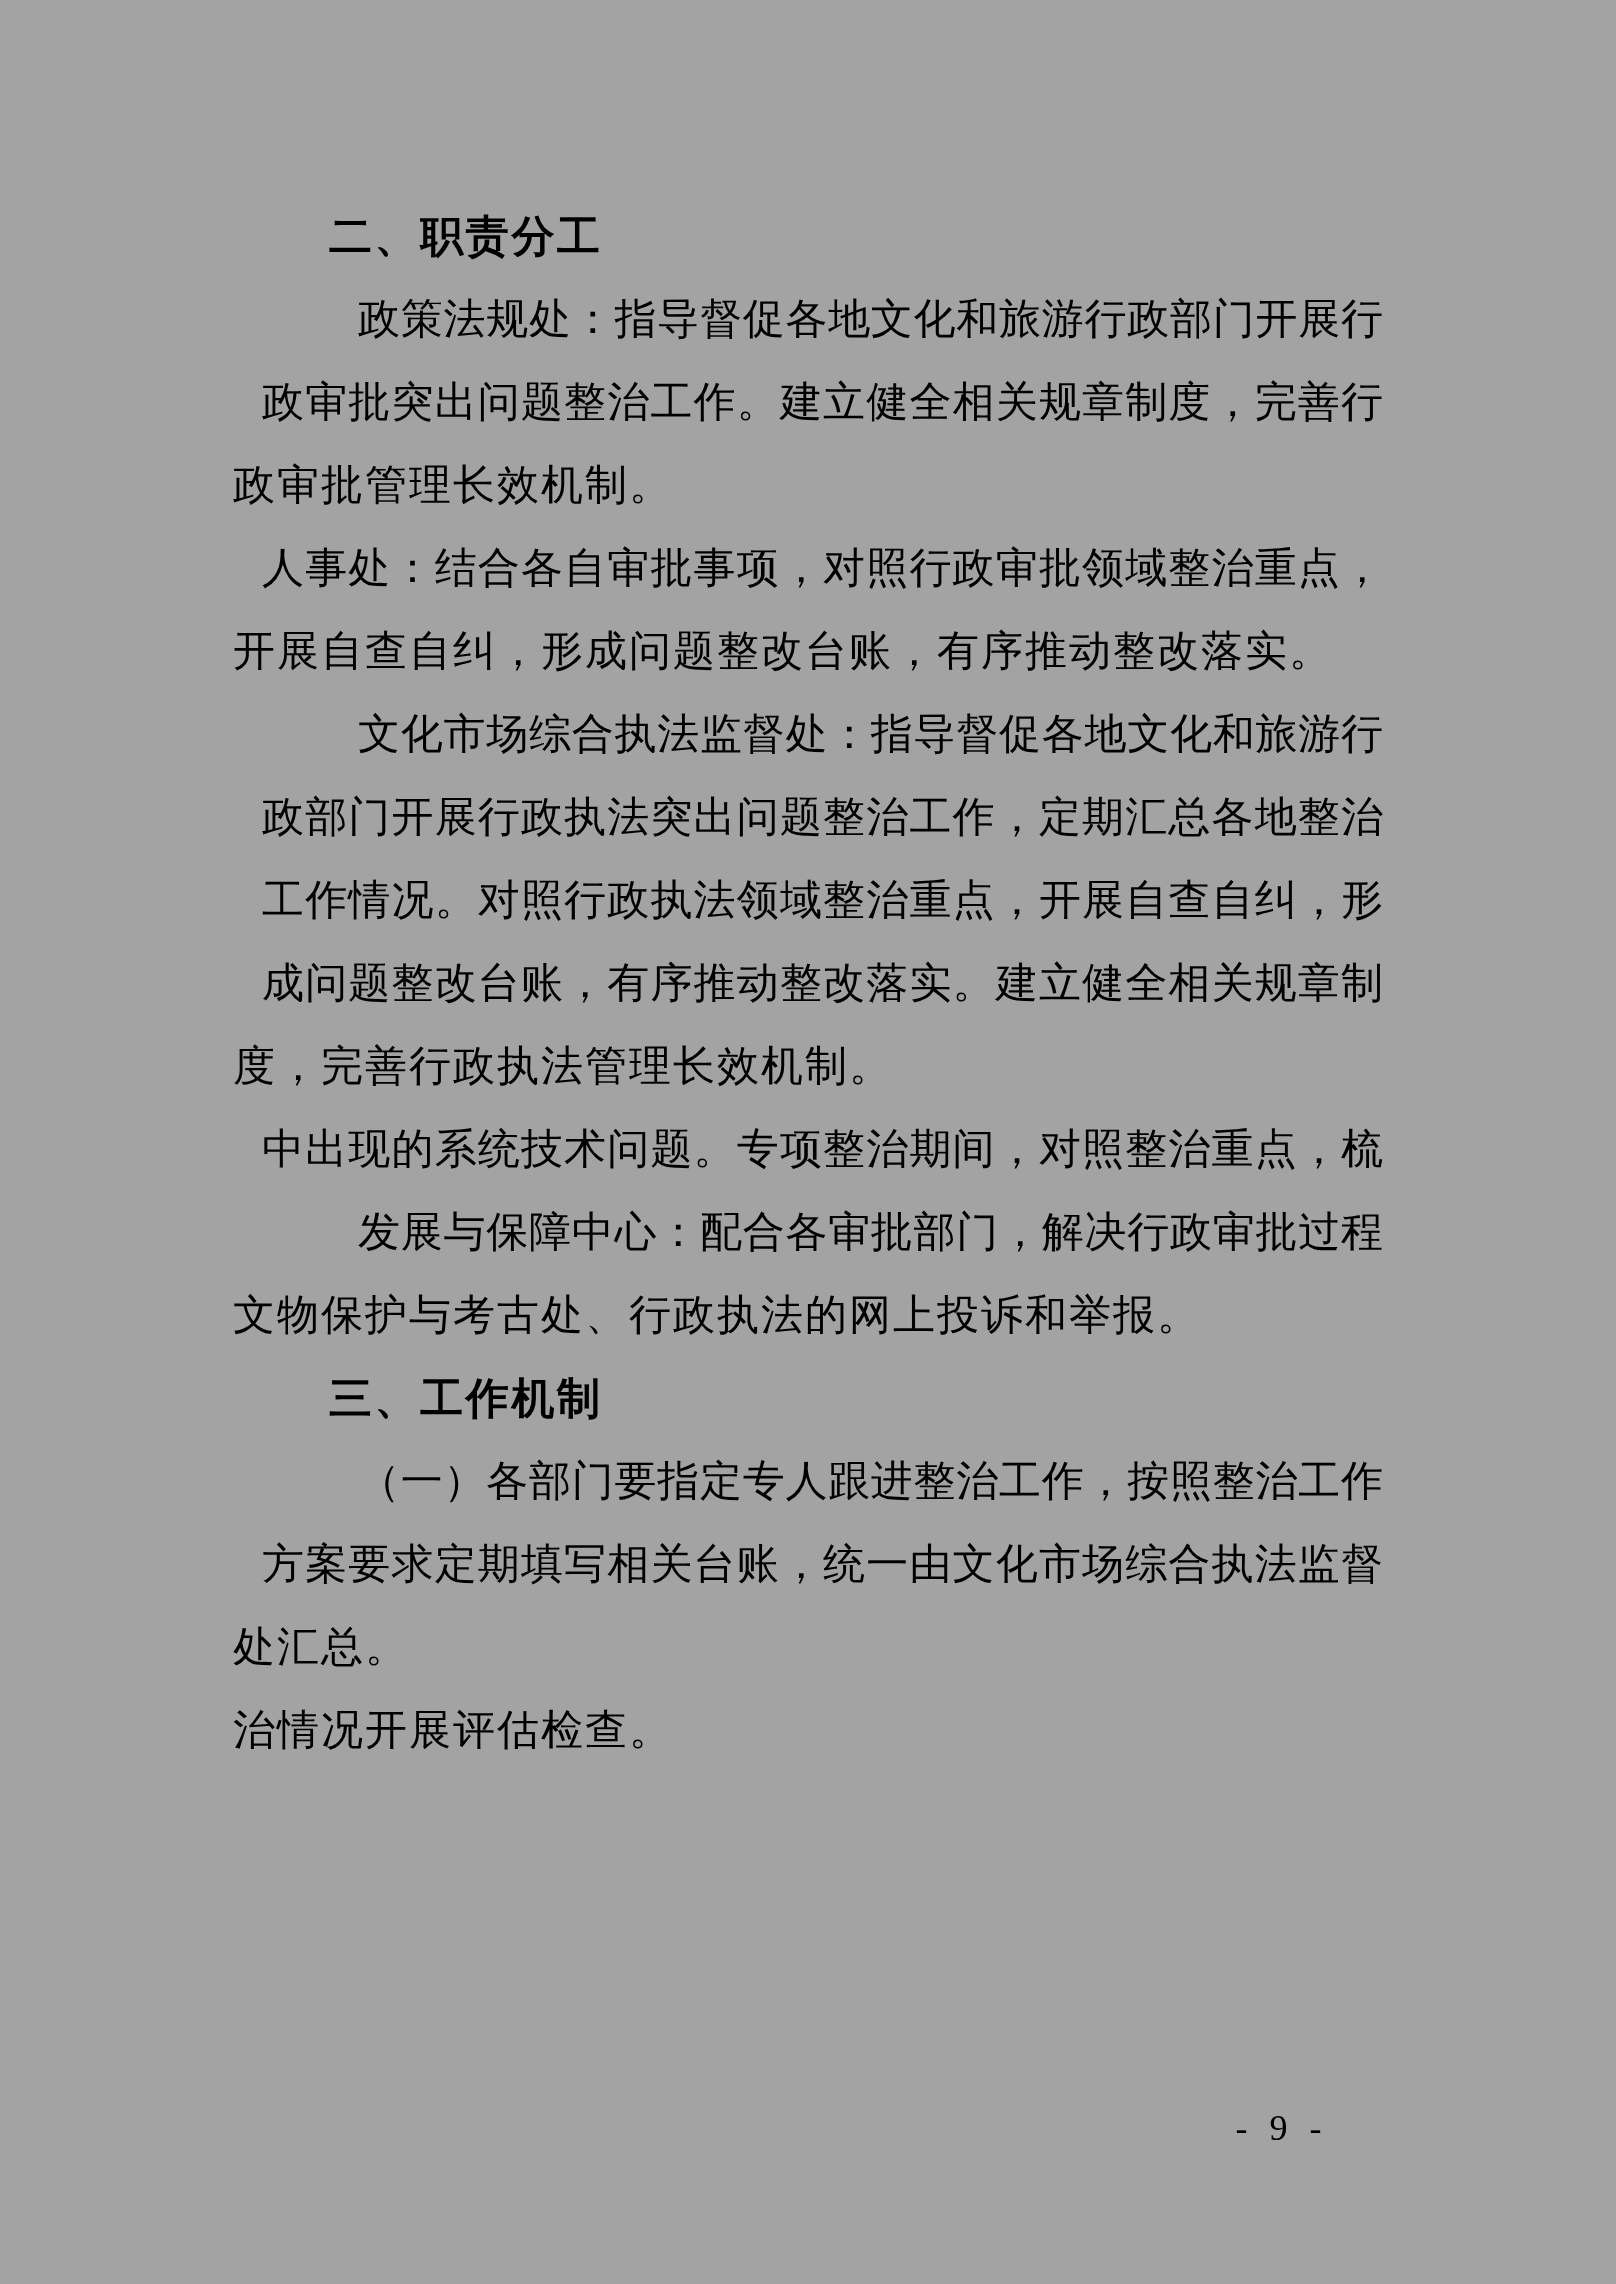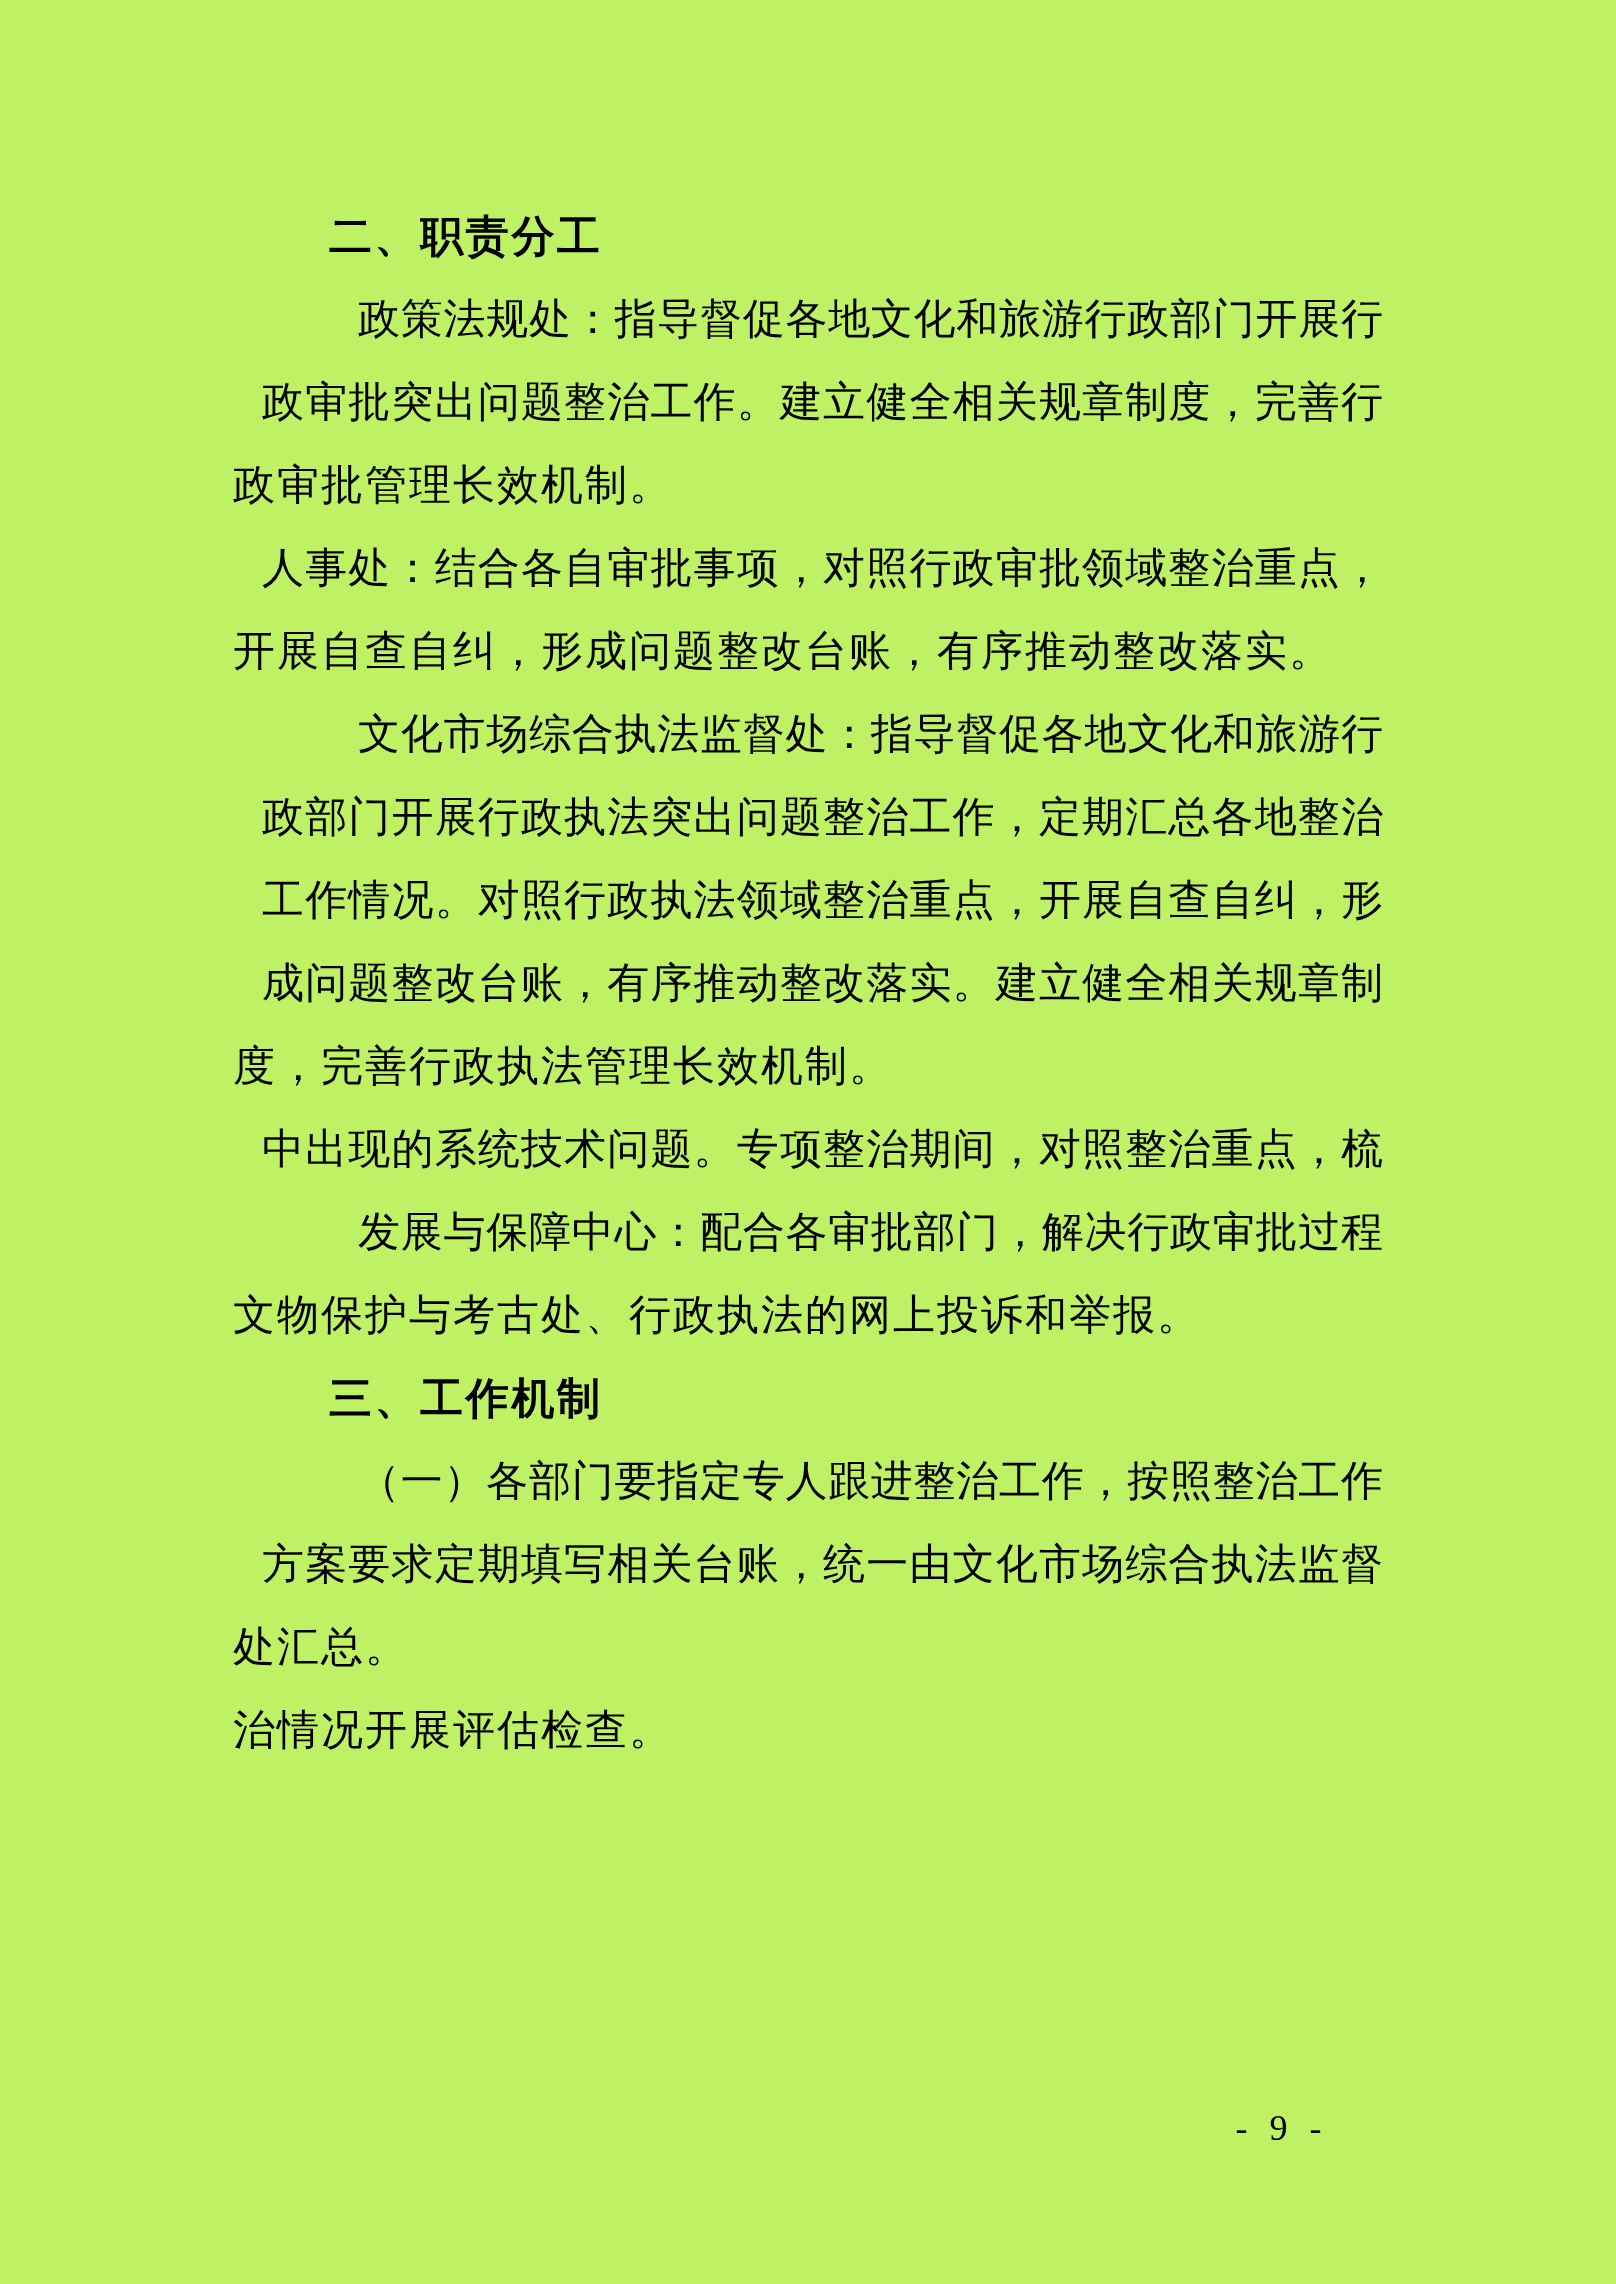--- a/index.html
+++ b/index.html
@@ -4,21 +4,21 @@
 <style>
   html, body {
     margin: 0;
     padding: 0;
     background: #ffffff;
   }
   .page {
     position: relative;
     width: 1616px;
     height: 2284px;
-    background: #bef264;
+    background: #a3a3a3;
     overflow: hidden;
     font-family: "Liberation Serif", "DejaVu Serif", serif;
     color: #000000;
   }
   .text-block {
     position: absolute;
     left: 233px;
     top: 195px;
     width: 1150px;
   }

